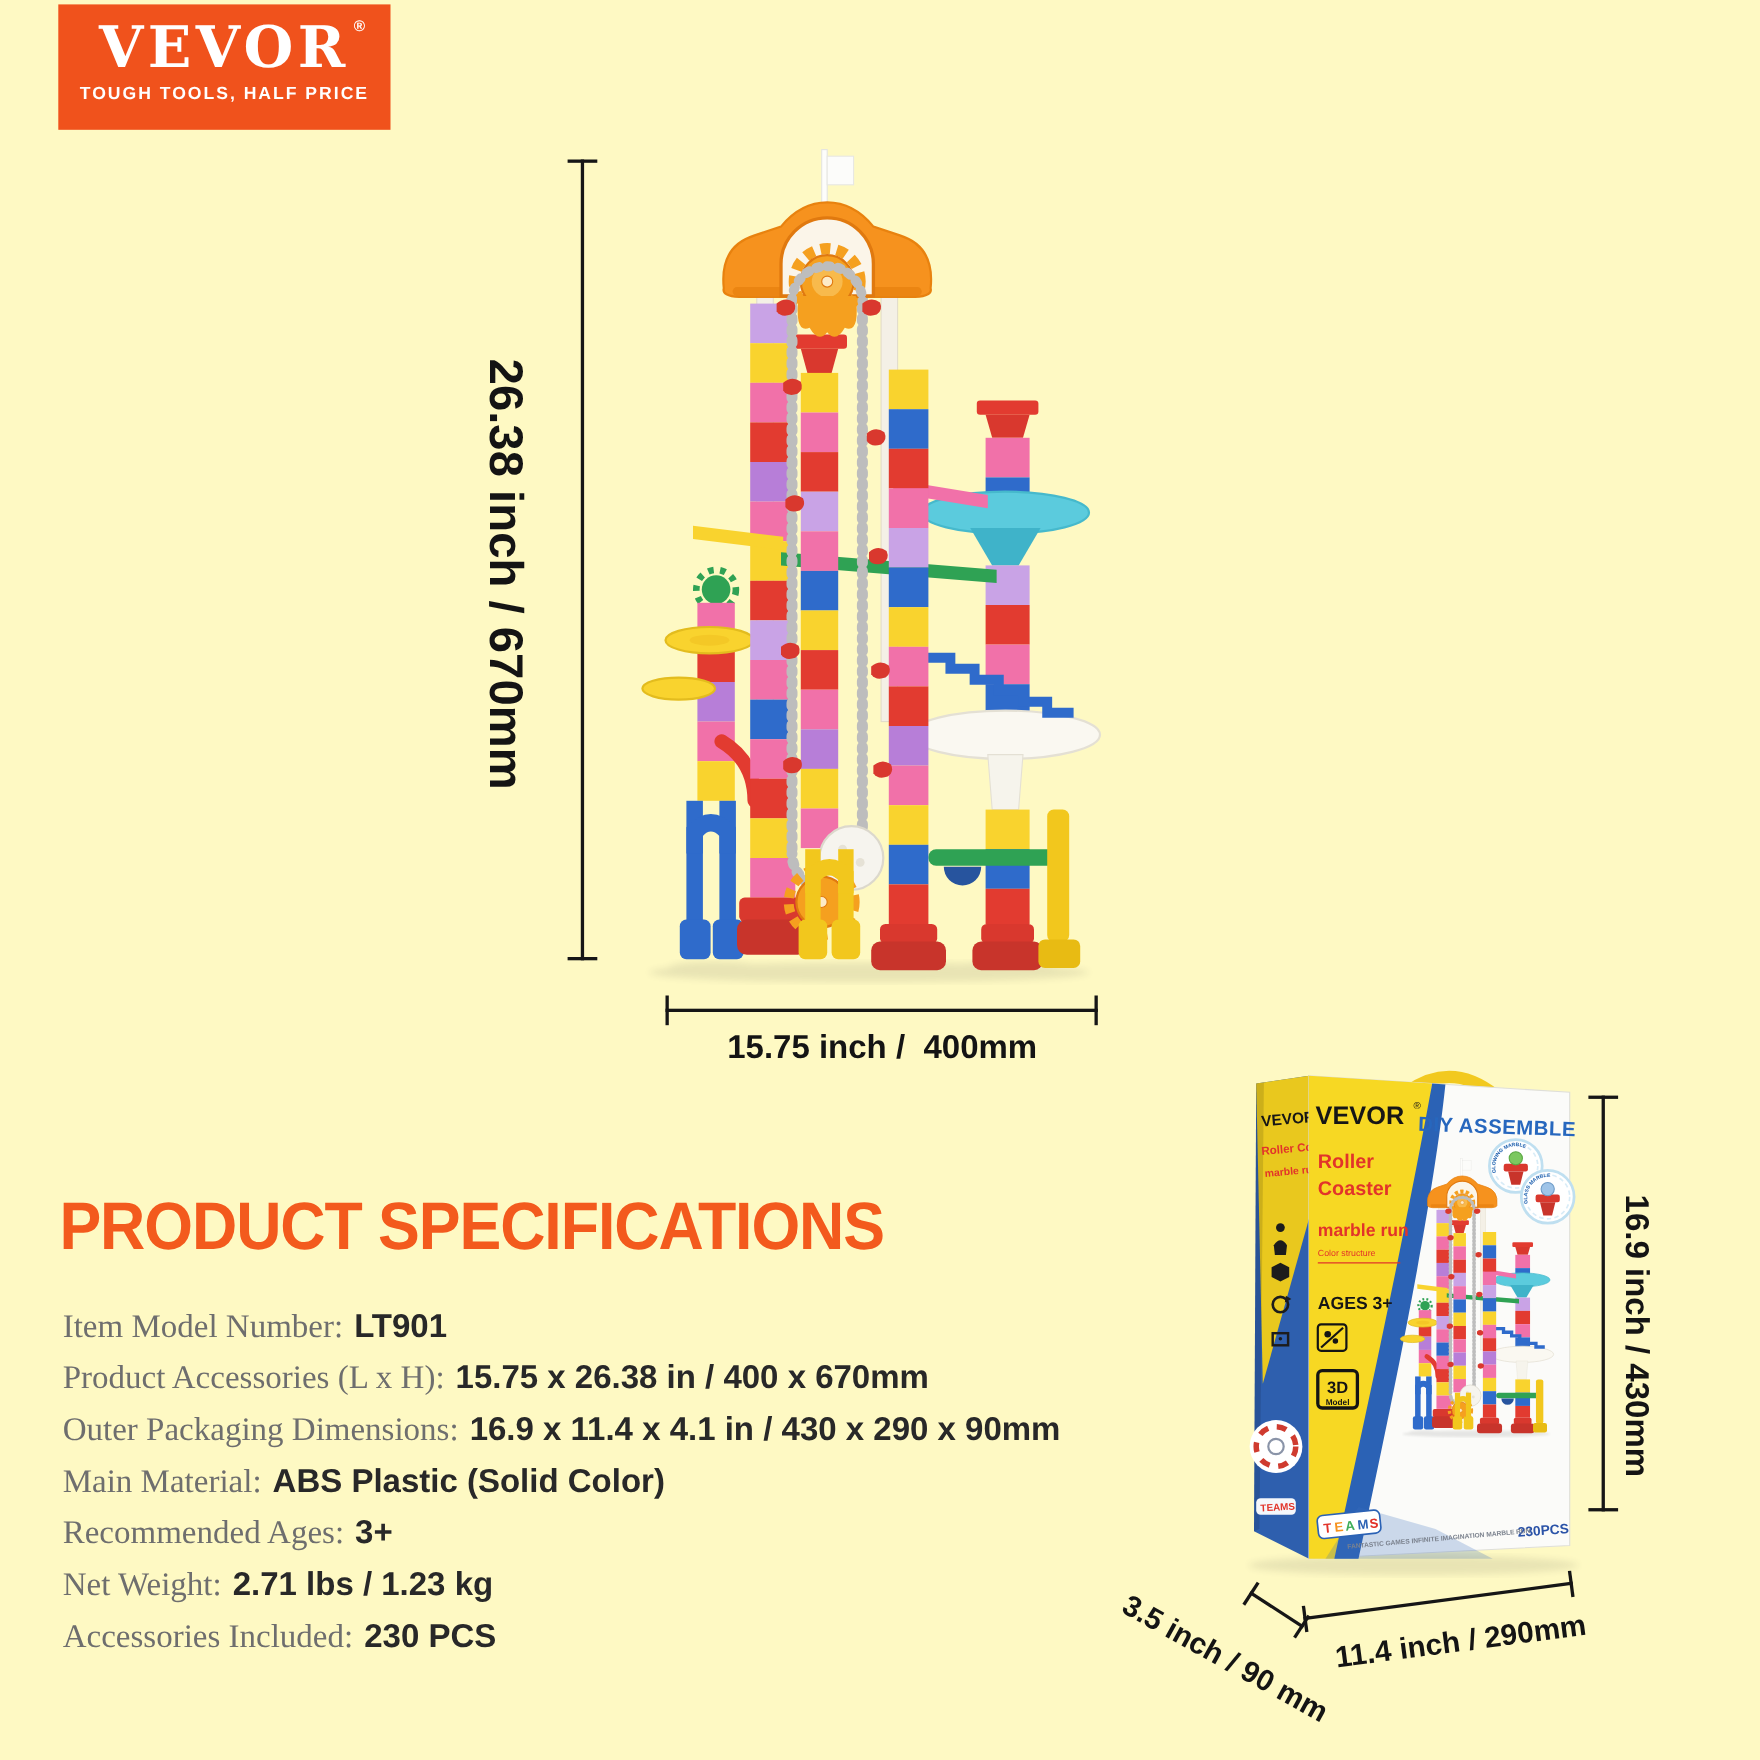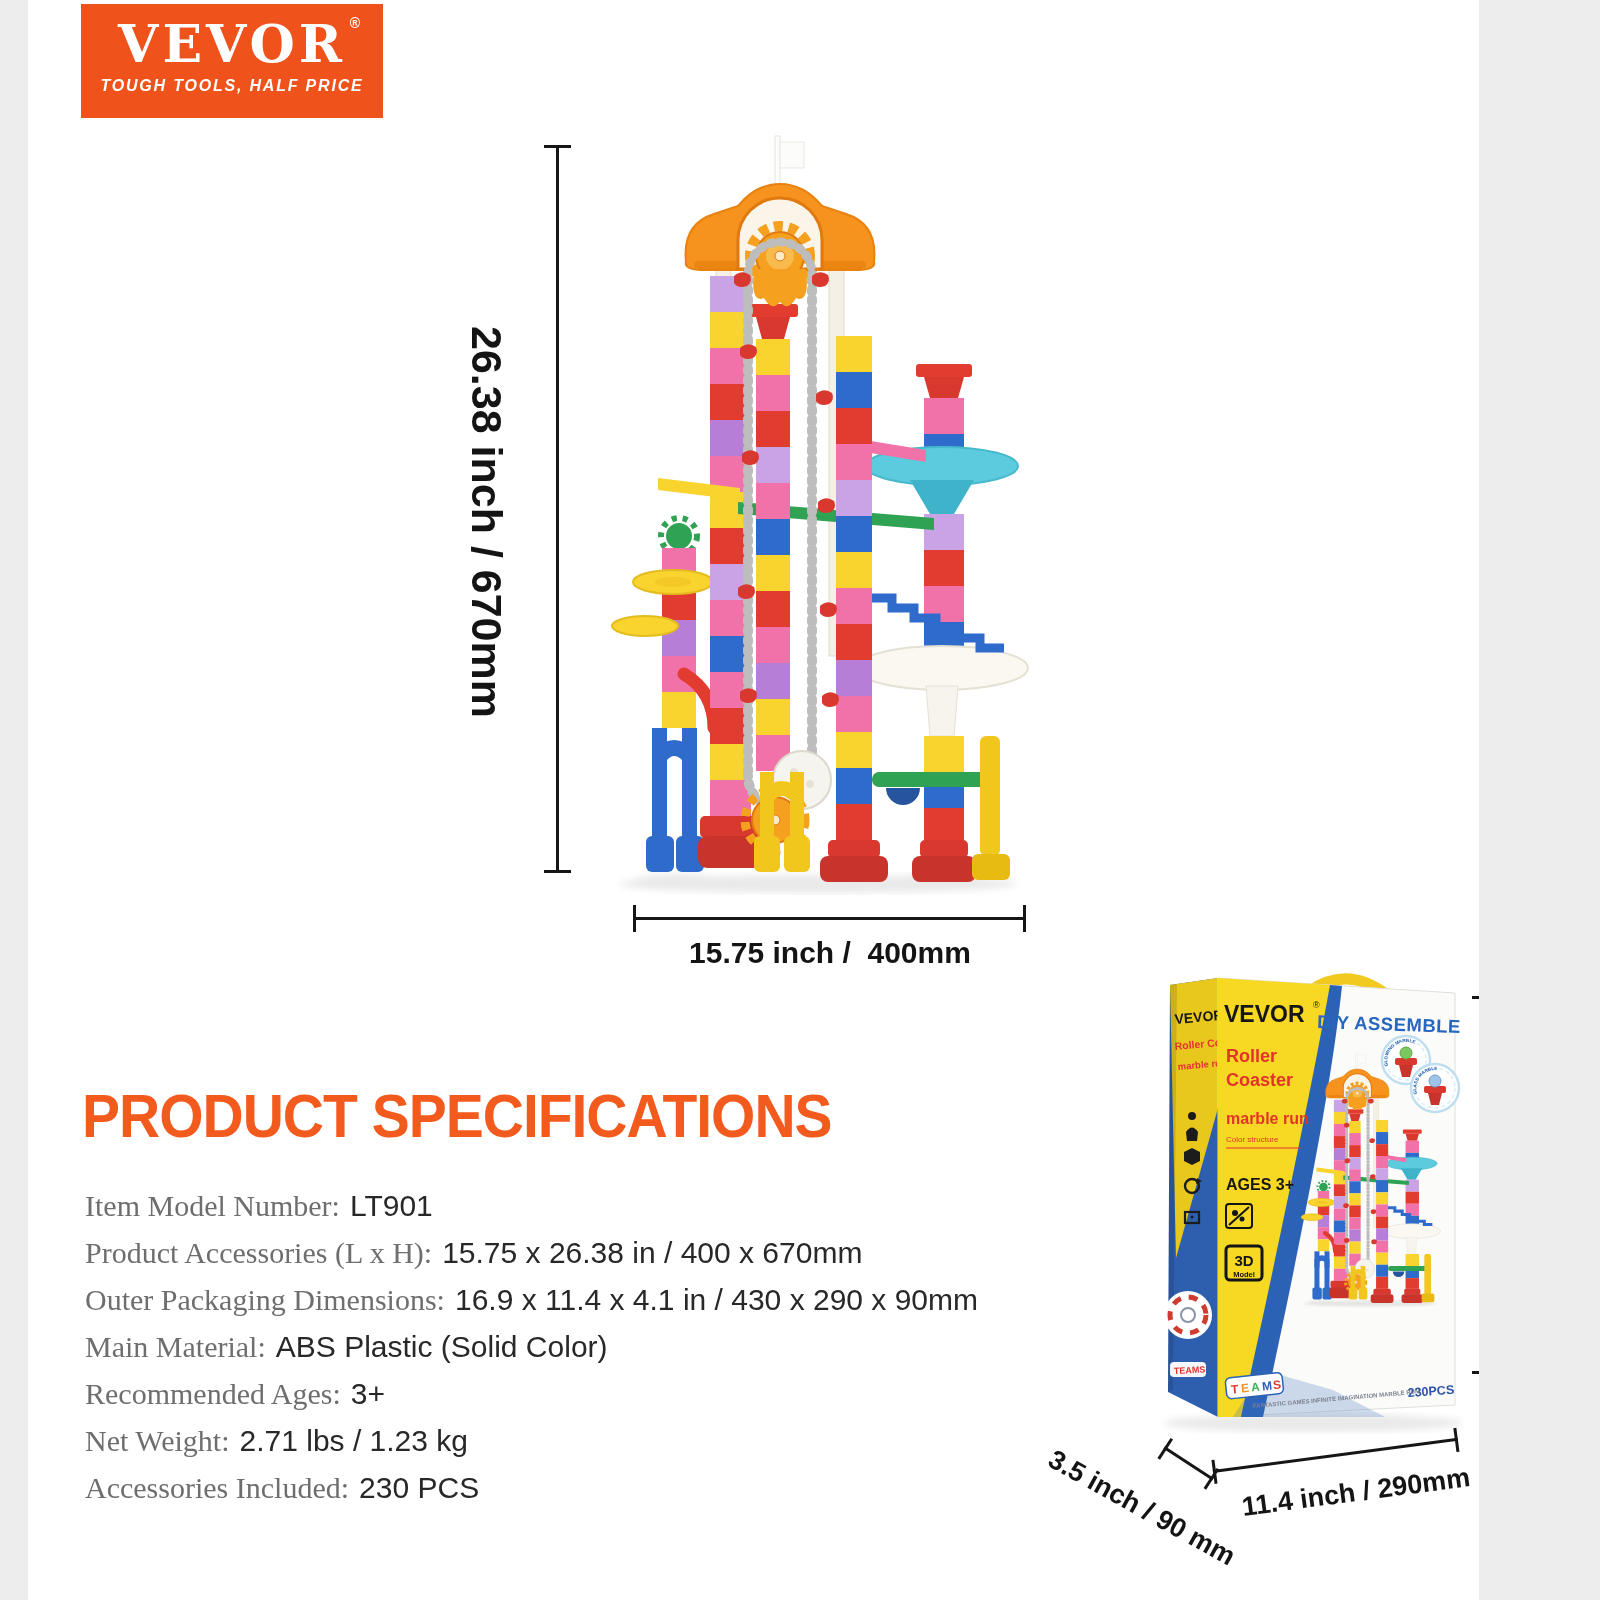--- a/index.html
+++ b/index.html
@@ -1,38 +1,38 @@
 <!DOCTYPE html>
 <html><head>
 <meta charset="utf-8">
 <style>
   html,body{margin:0;padding:0;background:#ededed;}
-  .canvas{position:relative;width:1451px;height:1600px;background:#ffffff;overflow:hidden;
-          font-family:"Liberation Sans",sans-serif;color:#1a1a1a;margin-left:28px;}
+  .canvas{position:relative;width:1600px;height:1600px;background:#fef9c3;overflow:hidden;
+          font-family:"Liberation Sans",sans-serif;color:#1a1a1a;}
   
   .logo{position:absolute;left:53px;top:4px;width:302px;height:114px;background:#f0521c;
         color:#fff;text-align:center;}
   .logo-brand{font-family:"DejaVu Serif","Liberation Serif",serif;font-weight:800;font-size:52px;
               letter-spacing:4px;line-height:1;margin-top:14px;position:relative;display:inline-block;}
   .logo-reg{position:absolute;right:-18px;top:-2px;font-size:14px;font-family:"Liberation Sans",sans-serif;}
-  .logo-tagline{font-size:16px;font-weight:700;letter-spacing:1.8px;margin-top:7px;font-style:italic;}
+  .logo-tagline{font-size:16px;font-weight:700;letter-spacing:1.8px;margin-top:7px;}
   
   .dimline{position:absolute;}
   .dl-v{position:absolute;width:3px;background:#161616;}
   .dl-h{position:absolute;height:3px;background:#161616;}
   .dim-label{position:absolute;color:#141414;font-weight:600;white-space:pre;}
   .vert{writing-mode:vertical-rl;}
   .rot{transform-origin:left center;}
   
   .spec-title{position:absolute;left:54px;top:1080px;font-size:57px;font-weight:800;color:#f35a1d;
               letter-spacing:-1px;transform:scaleY(1.07);transform-origin:left top;white-space:nowrap;}
   .spec-rows{position:absolute;left:57px;top:1182px;}
   .spec-row{height:47px;display:flex;align-items:center;font-size:30px;white-space:pre;}
   .spec-label{color:#6e6e6e;font-family:Liberation Serif, serif;}
-  .spec-value{color:#282828;font-weight:400;margin-left:10px;}
+  .spec-value{color:#282828;font-weight:700;margin-left:10px;}
   svg{position:absolute;overflow:visible;}
   text{font-family:"Liberation Sans",sans-serif;}
 </style>
 </head>
 <body>
 
 <div class="canvas">
 
   <div class="logo">
     <div class="logo-brand">

